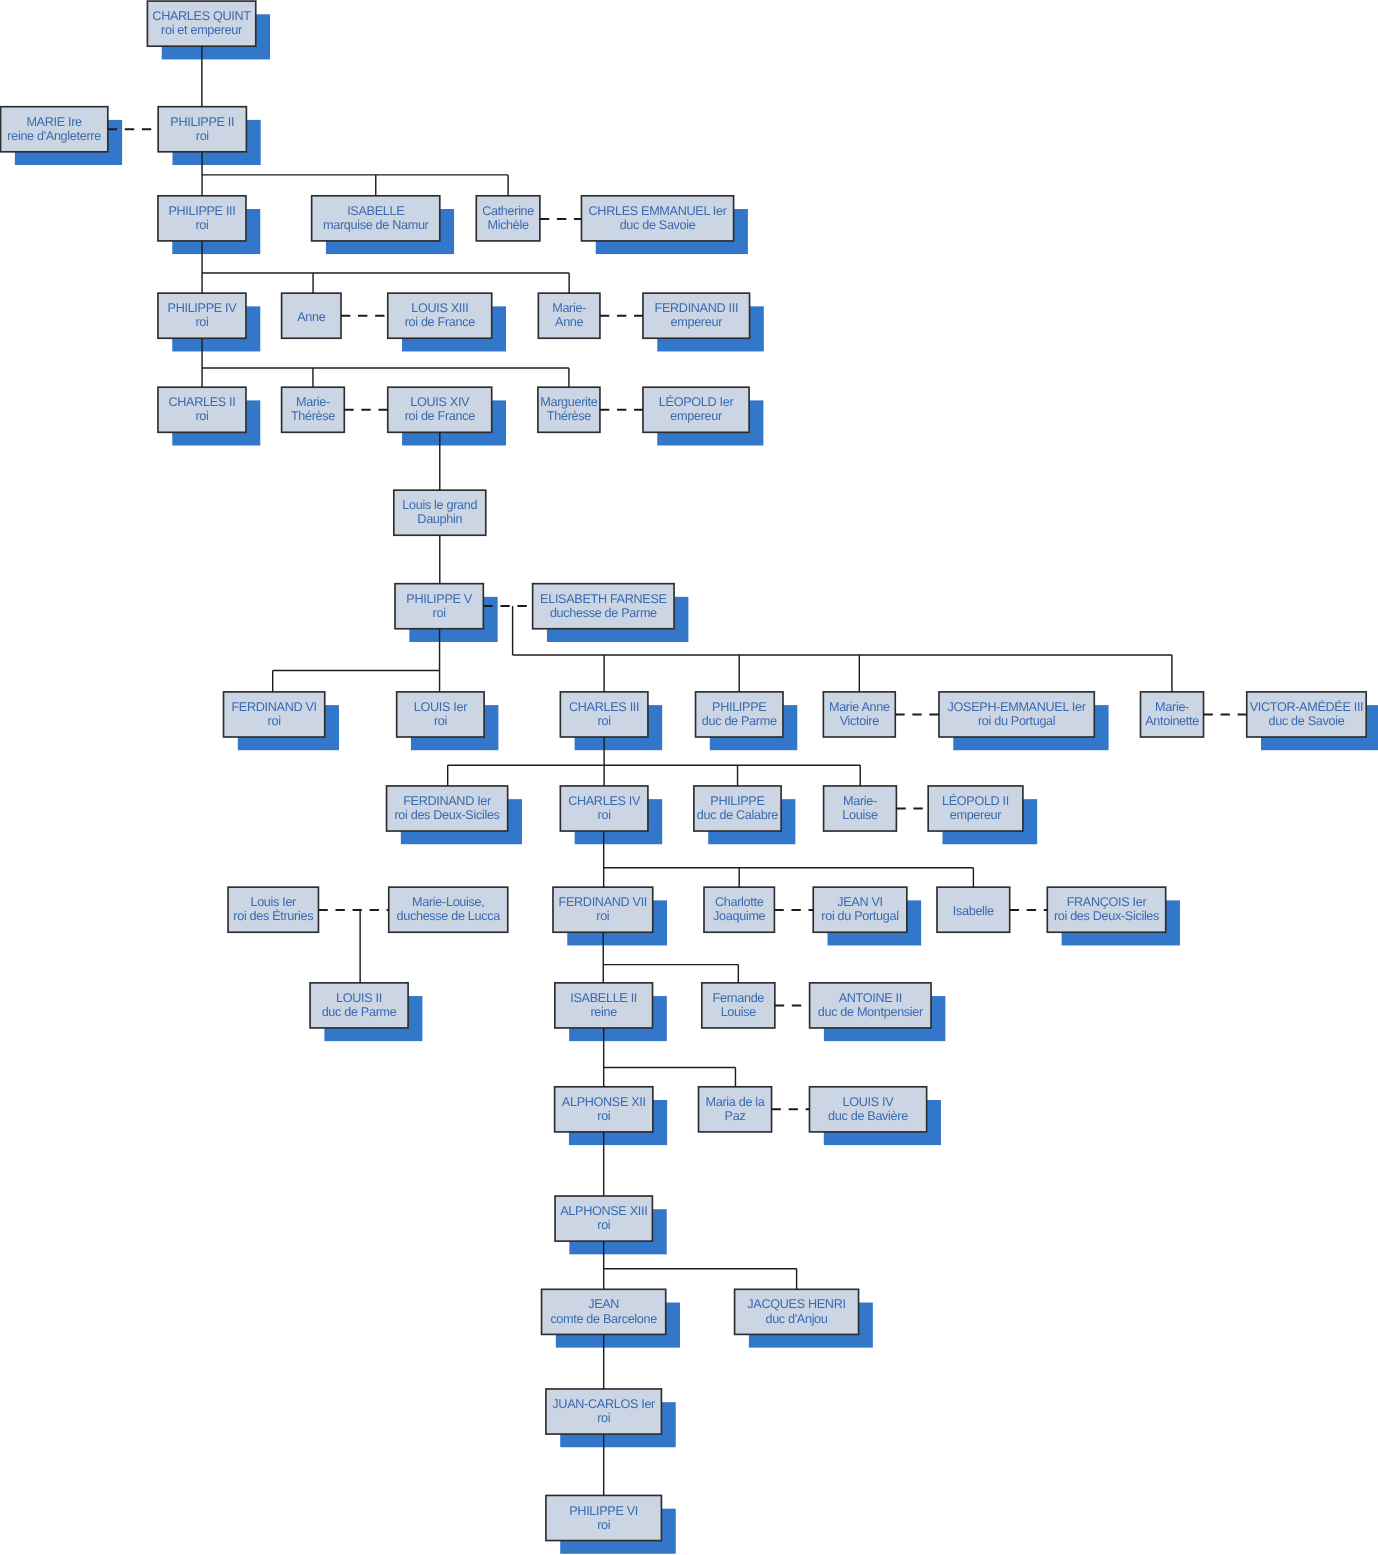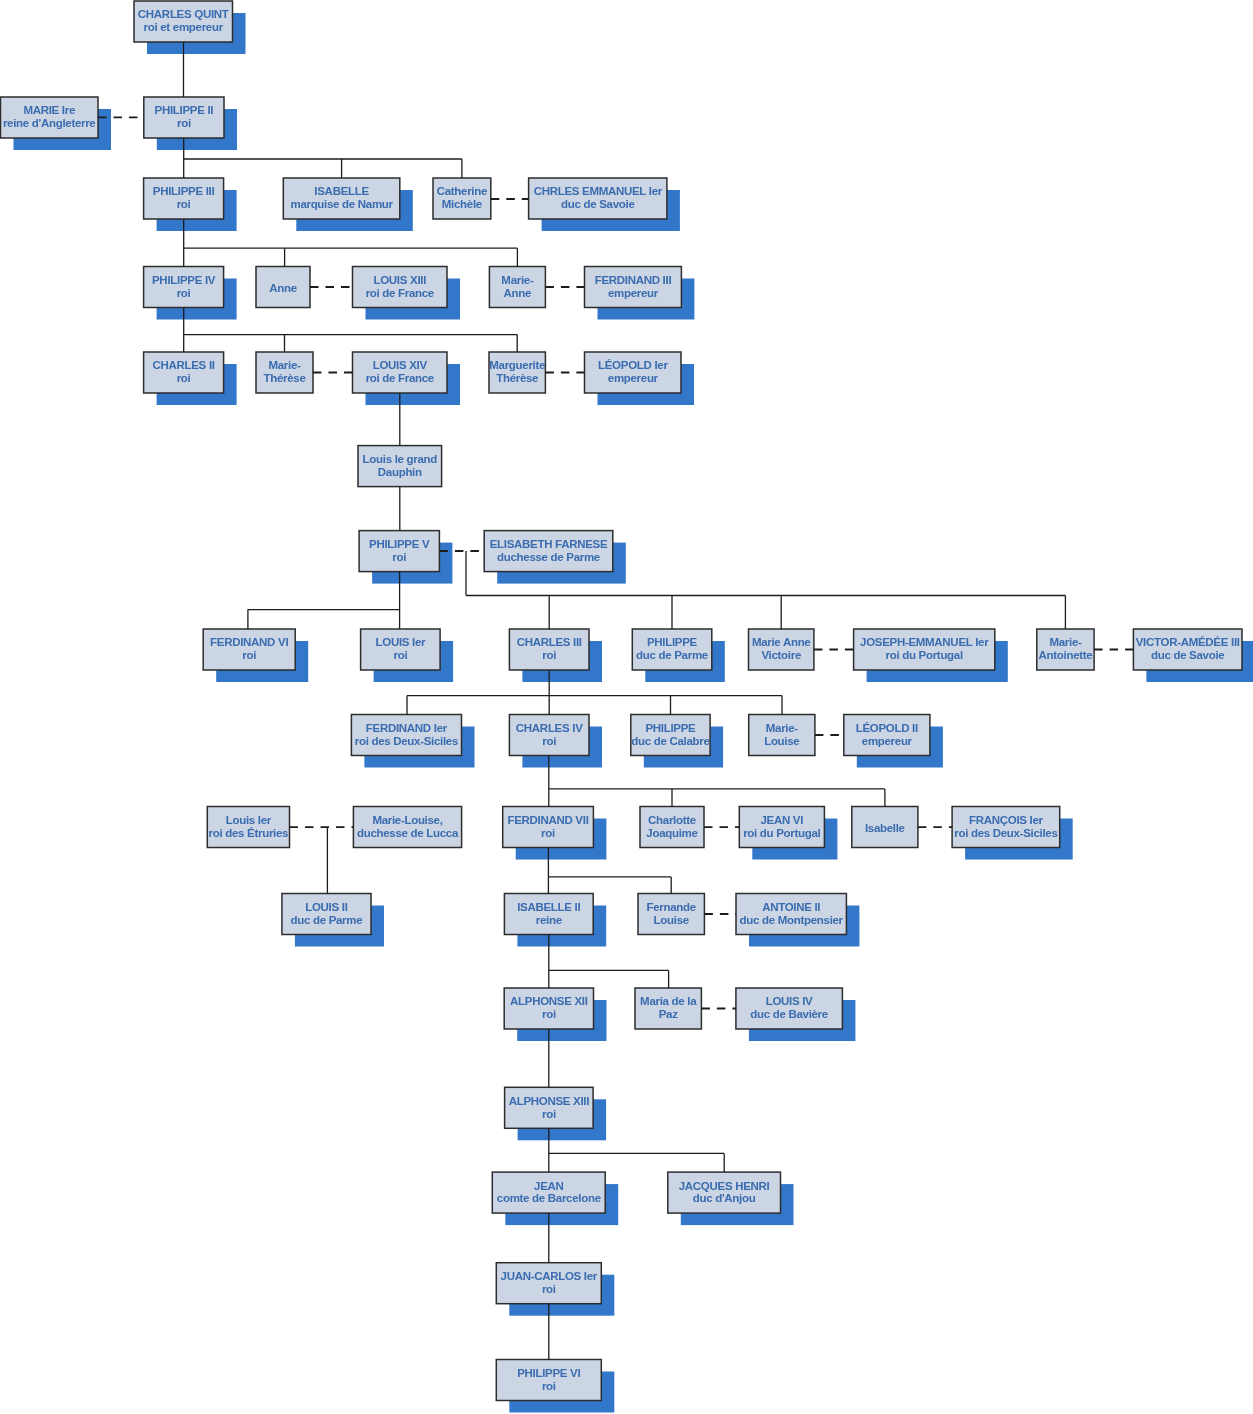--- a/index.html
+++ b/index.html
@@ -1,14 +1,14 @@
 <!DOCTYPE html>
 <html><head><meta charset="utf-8"><style>
 html,body{margin:0;padding:0;background:#ffffff;}
-#c{position:relative;width:1253px;height:1414px;overflow:hidden;font-weight:bold;}
+#c{position:relative;width:1253px;height:1414px;overflow:hidden;}
 </style></head><body>
 <div id="c">
 <svg width="1253" height="1414" font-family="Liberation Sans, sans-serif" font-size="11.5px" letter-spacing="-0.3">
 <rect x="147.0" y="13.0" width="98.5" height="41" fill="#3377cb"></rect>
 <rect x="13.5" y="109.0" width="97.5" height="41" fill="#3377cb"></rect>
 <rect x="156.8" y="109.0" width="80.2" height="41" fill="#3377cb"></rect>
 <rect x="156.6" y="190.0" width="80.0" height="41" fill="#3377cb"></rect>
 <rect x="296.3" y="190.0" width="116.5" height="41" fill="#3377cb"></rect>
 <rect x="541.6" y="190.0" width="138.3" height="41" fill="#3377cb"></rect>
 <rect x="156.6" y="278.5" width="80.0" height="41" fill="#3377cb"></rect>

